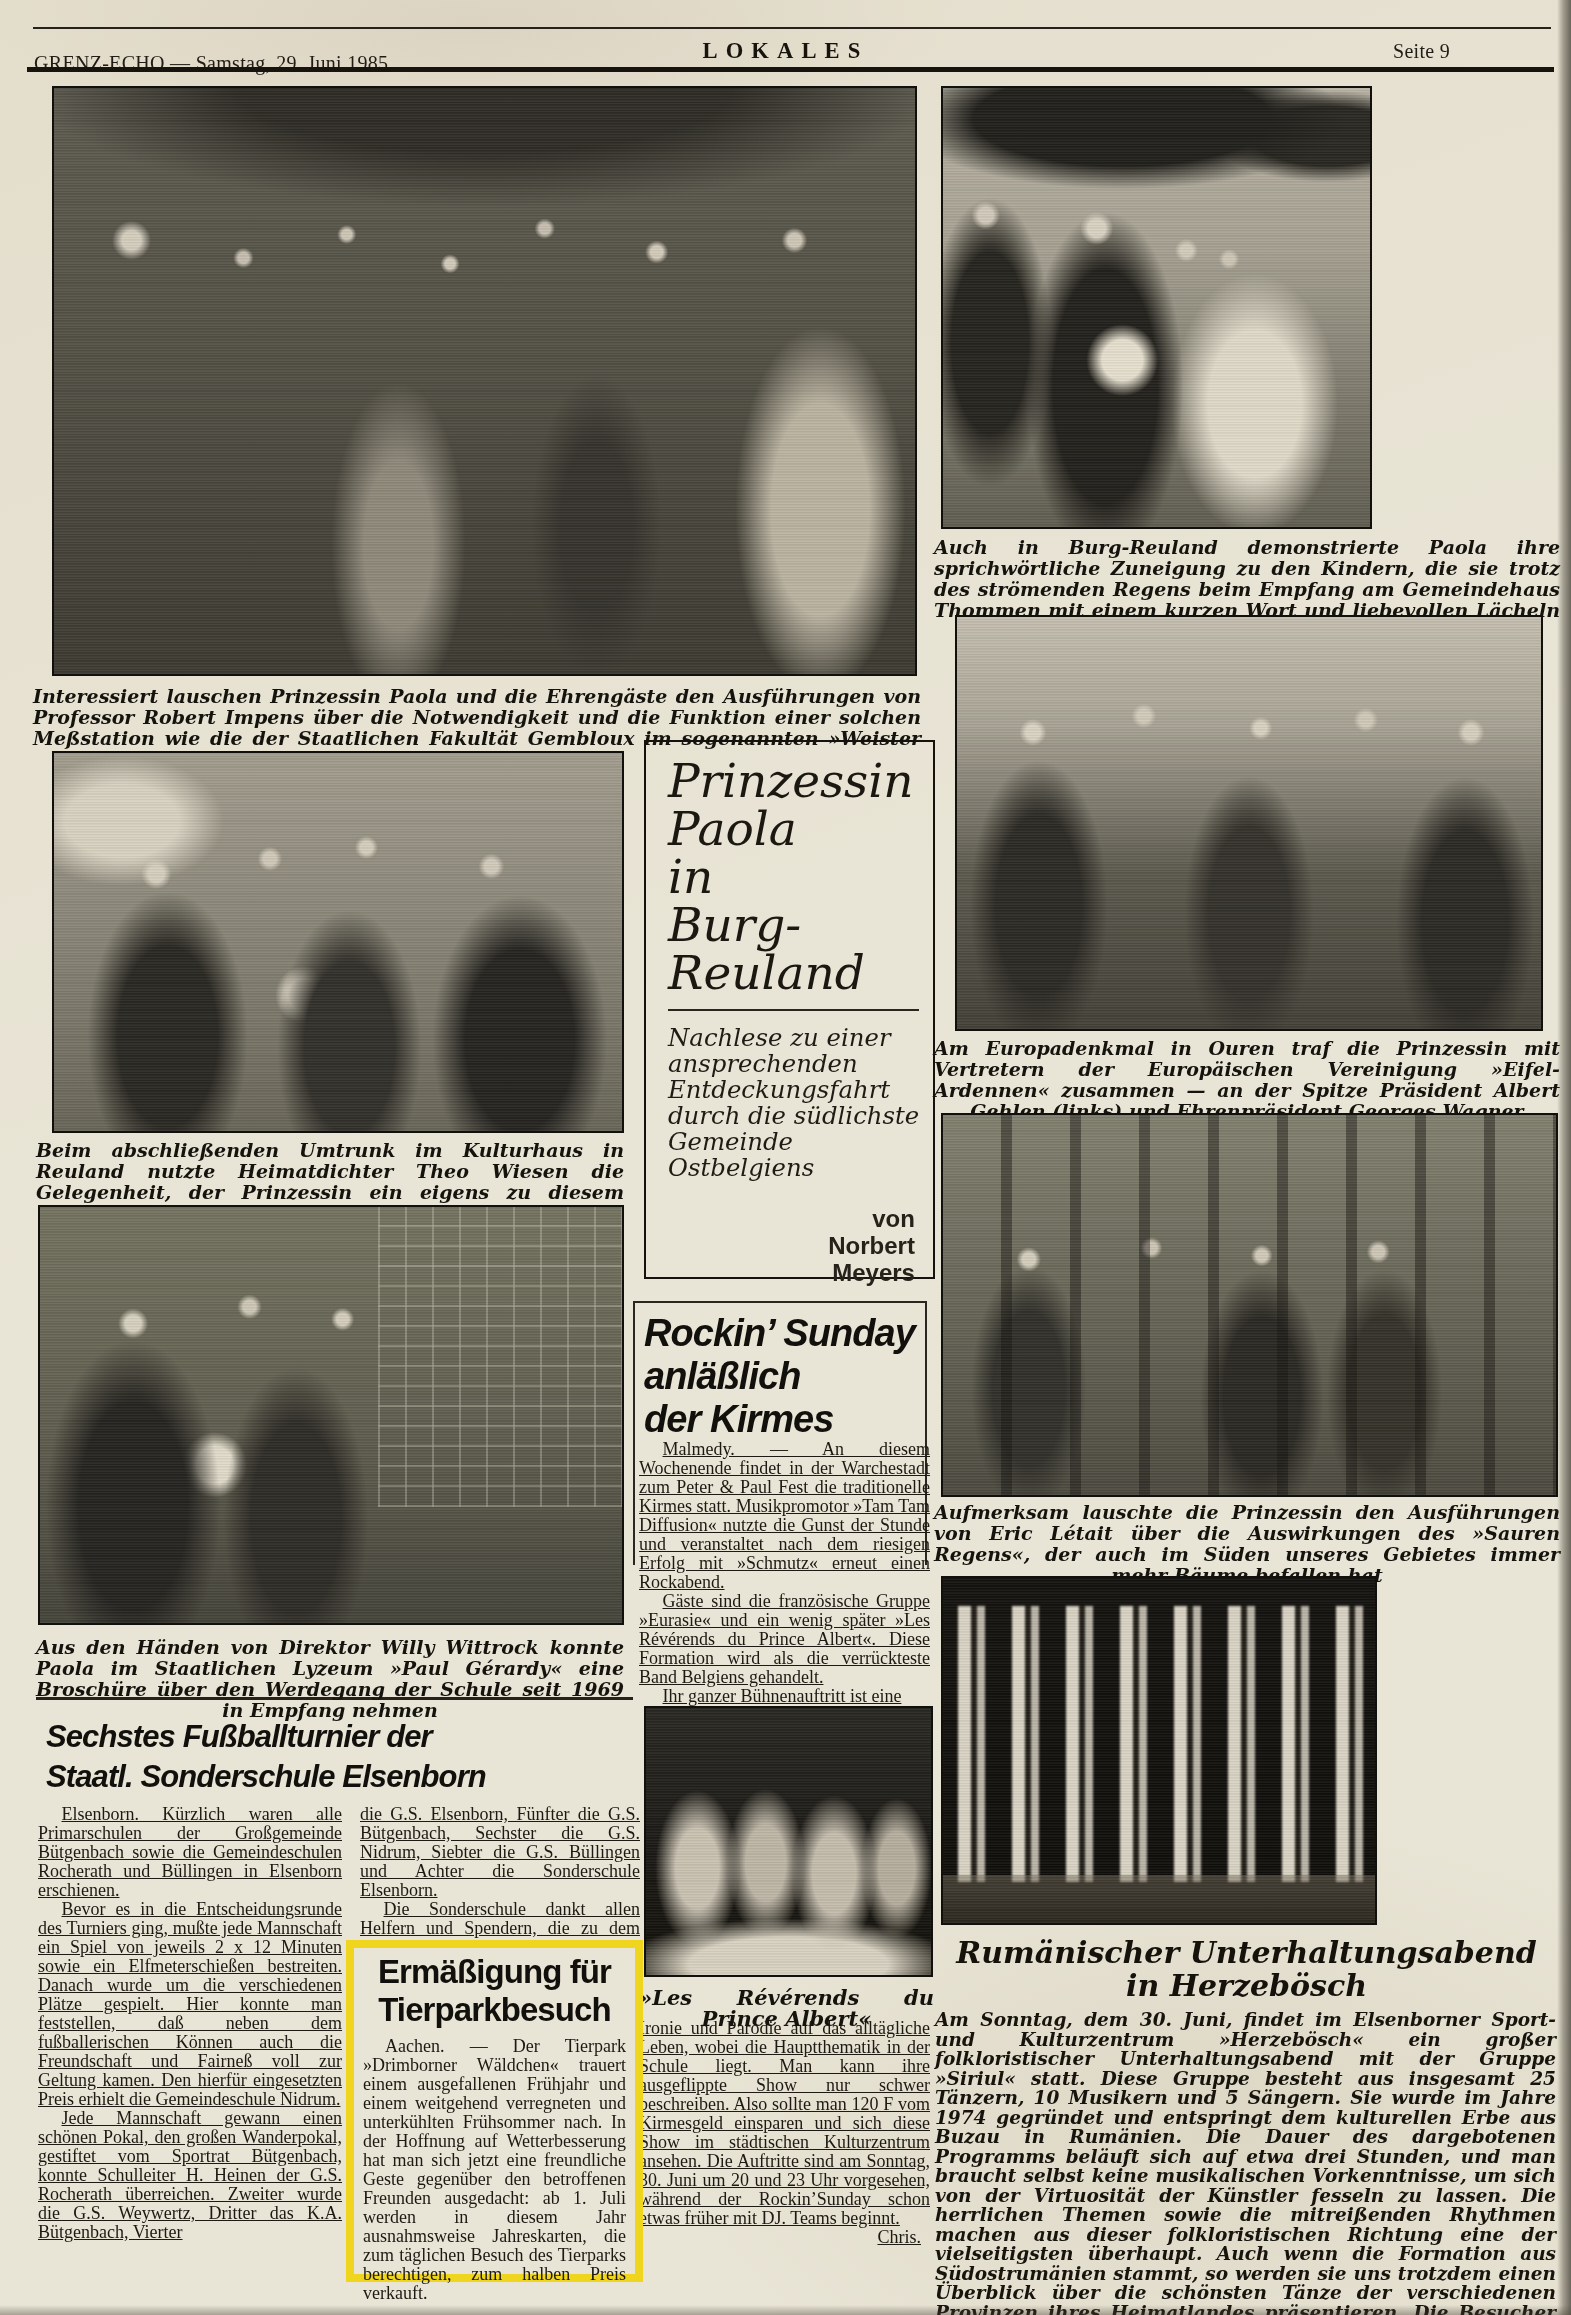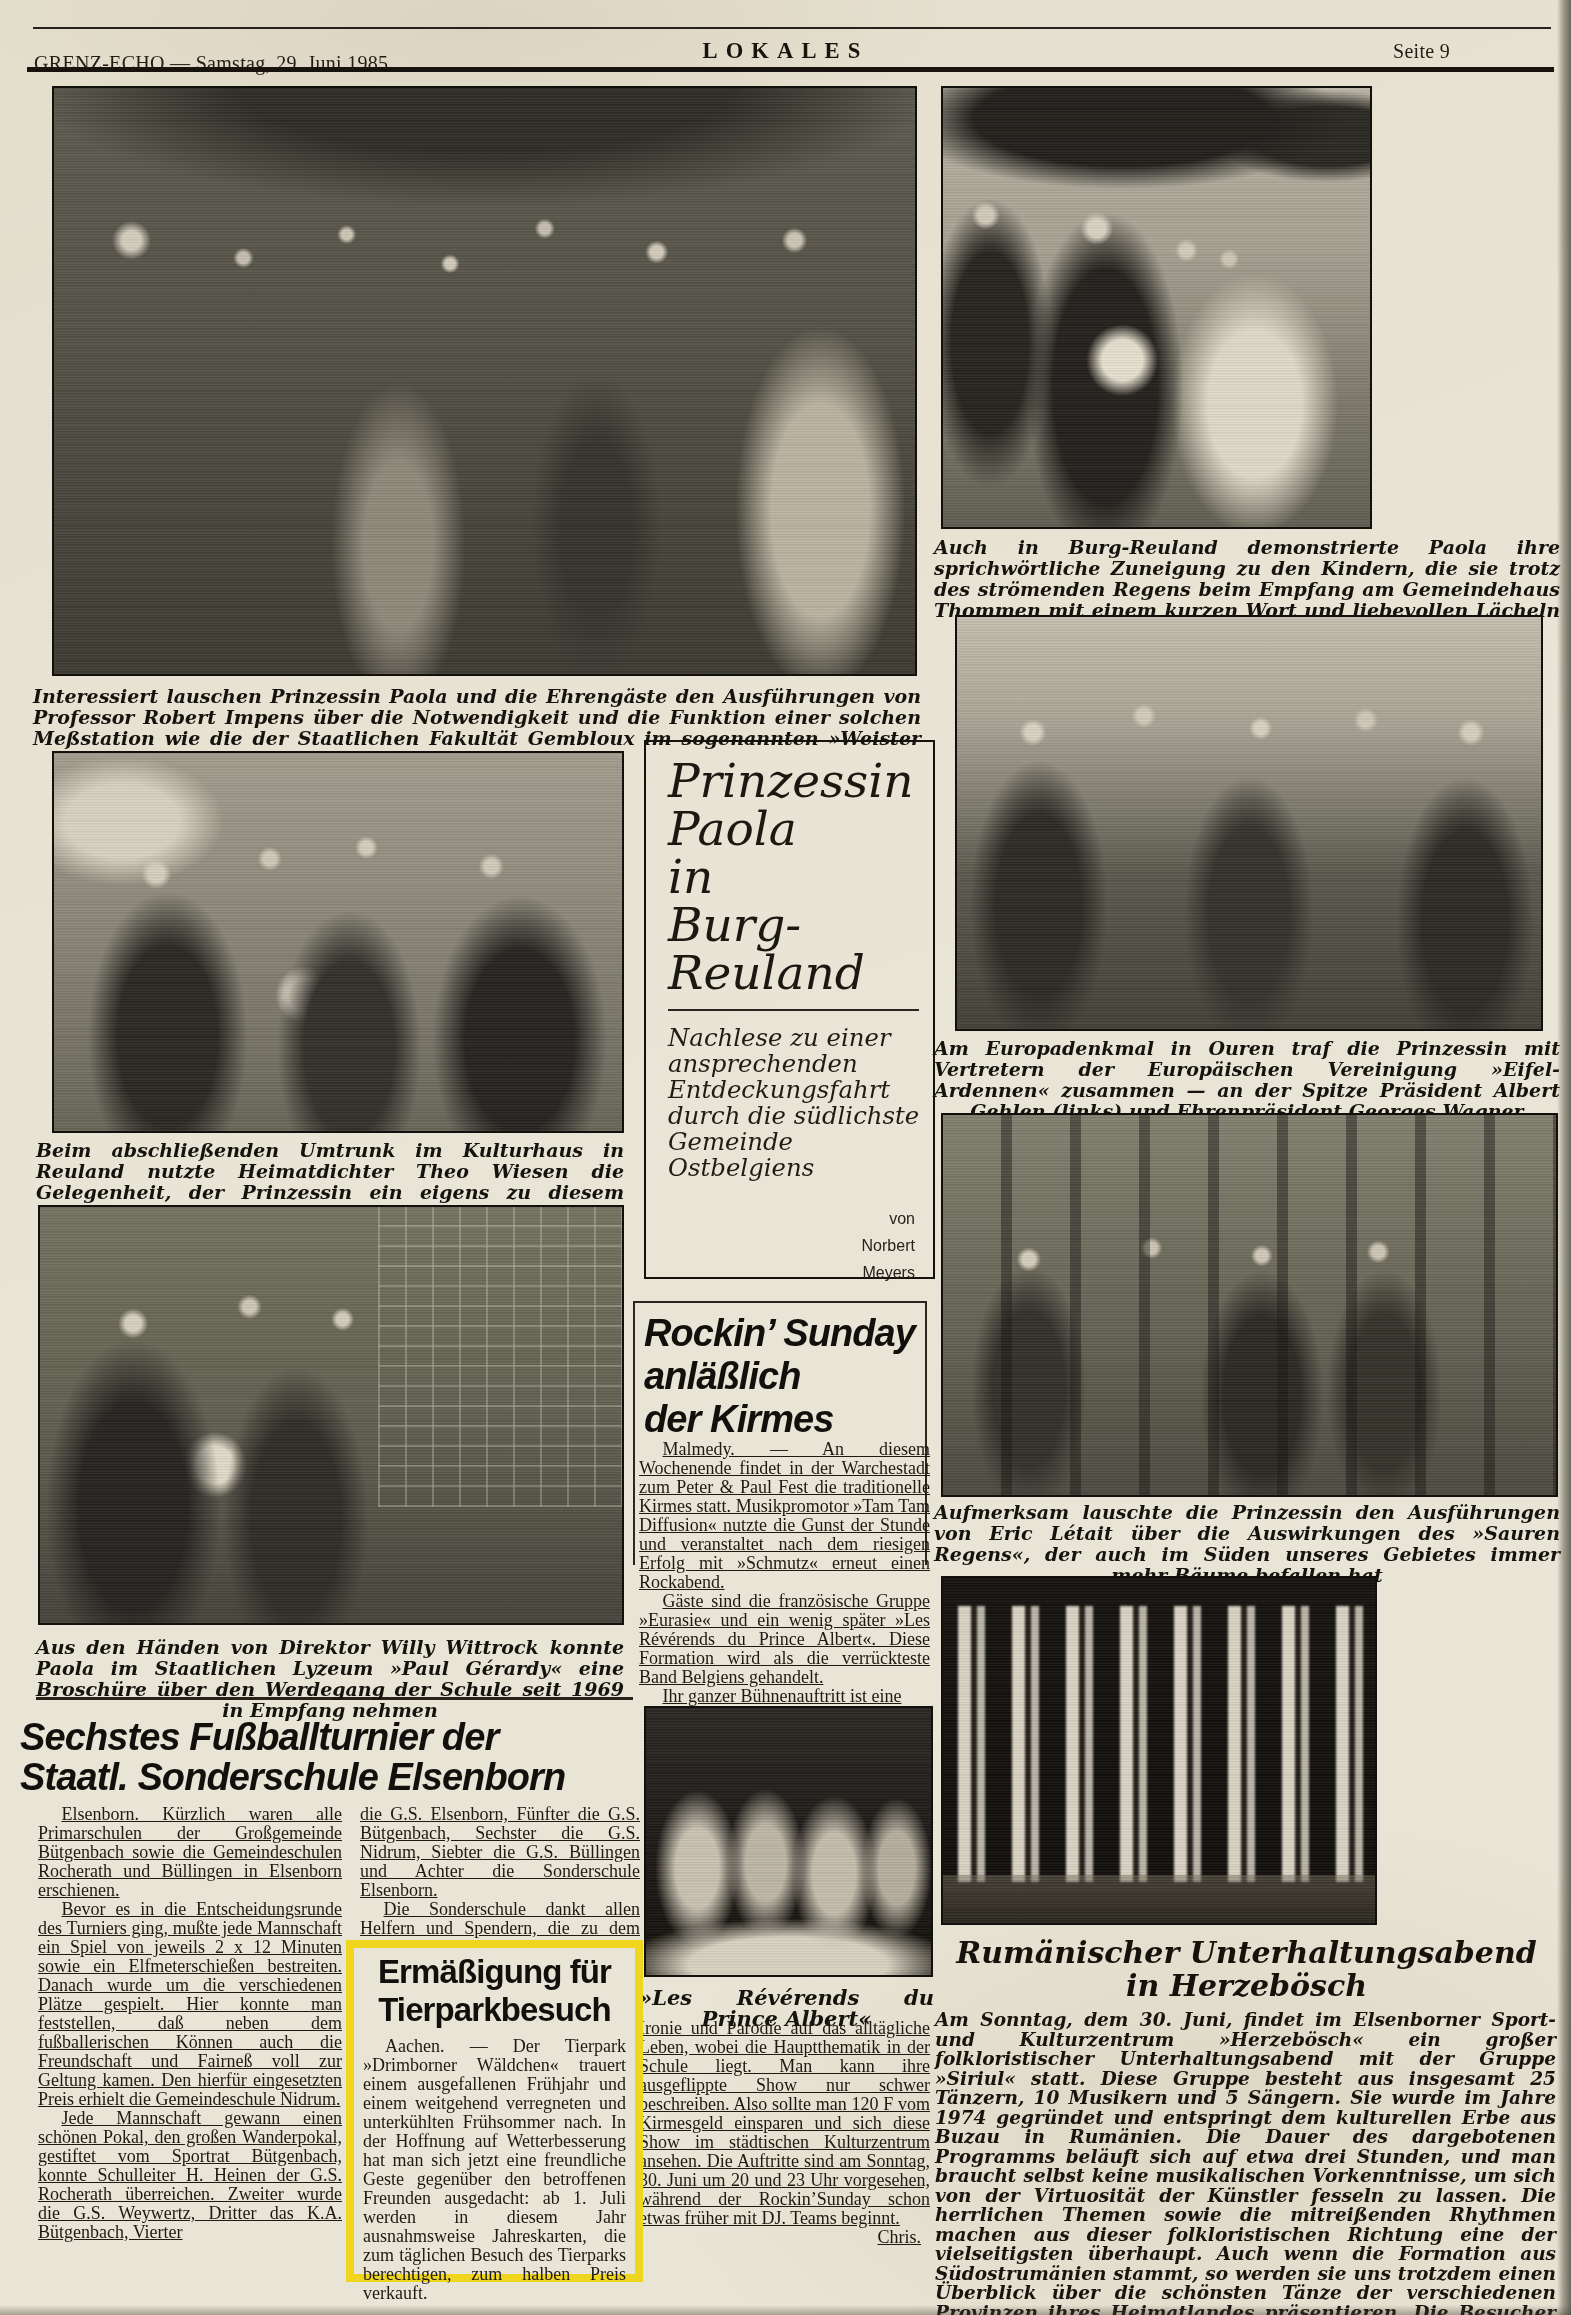--- a/index.html
+++ b/index.html
@@ -25,21 +25,21 @@
   
   .caption{position:absolute;font-family:"DejaVu Serif",serif;font-style:italic;font-weight:bold;
     font-size:19px;line-height:21px;color:#15130e;text-align:justify;text-align-last:center;z-index:2;}
   
   .title-box{position:absolute;left:644px;top:740px;width:291px;height:539px;box-sizing:border-box;
     border:2.7px solid #15120e;padding:14.5px 12.7px 0 22px;z-index:2;}
   .tb-line{font-family:"DejaVu Serif",serif;font-style:italic;font-size:47px;line-height:48px;color:#1b1812;}
   .tb-divider{height:1.8px;background:#2a261f;margin:12.7px 1.8px 14.5px 0;}
   .tb-sub{font-family:"DejaVu Serif",serif;font-style:italic;font-size:24.4px;line-height:26px;color:#201c15;}
   .tb-byline{margin-top:23.5px;text-align:right;padding-right:5.4px;
-    font-family:"Liberation Sans",sans-serif;font-weight:normal;font-size:16px;line-height:27px;color:#26221b;}
+    font-family:"Liberation Sans",sans-serif;font-weight:bold;font-size:24px;line-height:27px;color:#26221b;}
   
   .headline-sans{position:absolute;font-family:"Liberation Sans",sans-serif;font-weight:bold;
     color:#12100c;letter-spacing:-0.9px;z-index:2;font-style:italic;}
   .body-serif{position:absolute;font-size:18px;line-height:19px;text-align:justify;color:#1d1913;z-index:1;text-decoration:underline;}
   .body-serif p{margin:0;text-indent:23.5px;}
   .body-serif p.noindent{text-indent:0;}
   .signature{text-align:right;text-indent:0!important;padding-right:9px;}
   
   .rail{position:absolute;background:#2b2720;z-index:0;}
   
@@ -202,21 +202,21 @@
   </div>
 
   <div class="photo" id="ph-band"></div>
   <div class="caption" style="left:639px;top:1987px;width:295px;font-size:21px;text-align-last:center;">»Les Révérends du Prince Albert«</div>
   <div class="body-serif" style="left:639px;top:2019px;width:291px;">
     <p class="noindent">Ironie und Parodie auf das alltägliche Leben, wobei die Hauptthematik in der Schule liegt. Man kann ihre ausgeflippte Show nur schwer beschreiben. Also sollte man 120 F vom Kirmesgeld einsparen und sich diese Show im städtischen Kulturzentrum ansehen. Die Auftritte sind am Sonntag, 30. Juni um 20 und 23 Uhr vorgesehen, während der Rockin’Sunday schon etwas früher mit DJ. Teams beginnt.</p>
     <p class="signature">Chris.</p>
   </div>
 
   <div class="rule" style="left:36px;top:1697px;width:597px;height:2.7px;"></div>
-  <div class="headline-sans" style="left:20px;top:1717px;width:604px;font-size:38px;line-height:40px;">
+  <div class="headline-sans" style="left:46px;top:1717px;width:604px;font-size:31px;line-height:40px;">
     <span style="display:block">Sechstes Fußballturnier der</span>
     <span style="display:block">Staatl. Sonderschule Elsenborn</span>
   </div>
   <div class="body-serif" style="left:38px;top:1805px;width:304px;">
     <p>Elsenborn. Kürzlich waren alle Primarschulen der Großgemeinde Bütgenbach sowie die Gemeindeschulen Rocherath und Büllingen in Elsenborn erschienen.</p>
     <p>Bevor es in die Entscheidungsrunde des Turniers ging, mußte jede Mannschaft ein Spiel von jeweils 2 x 12 Minuten sowie ein Elfmeterschießen bestreiten. Danach wurde um die verschiedenen Plätze gespielt. Hier konnte man feststellen, daß neben dem fußballerischen Können auch die Freundschaft und Fairneß voll zur Geltung kamen. Den hierfür eingesetzten Preis erhielt die Gemeindeschule Nidrum.</p>
     <p>Jede Mannschaft gewann einen schönen Pokal, den großen Wanderpokal, gestiftet vom Sportrat Bütgenbach, konnte Schulleiter H. Heinen der G.S. Rocherath überreichen. Zweiter wurde die G.S. Weywertz, Dritter das K.A. Bütgenbach, Vierter</p>
   </div>
   <div class="body-serif" style="left:360px;top:1805px;width:280px;">
     <p class="noindent">die G.S. Elsenborn, Fünfter die G.S. Bütgenbach, Sechster die G.S. Nidrum, Siebter die G.S. Büllingen und Achter die Sonderschule Elsenborn.</p>

